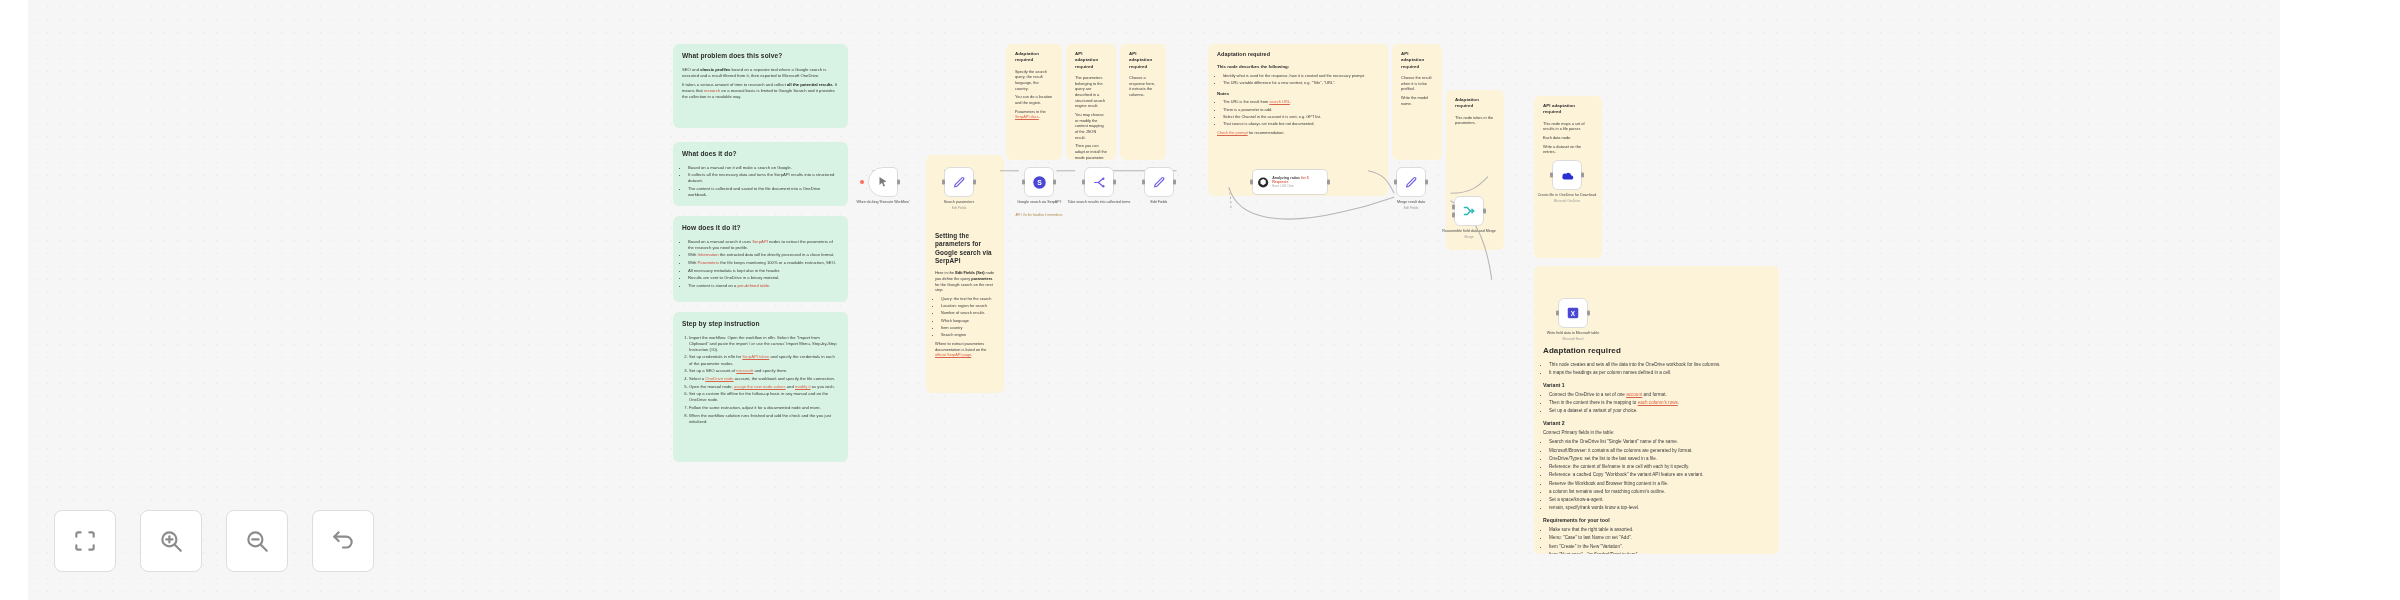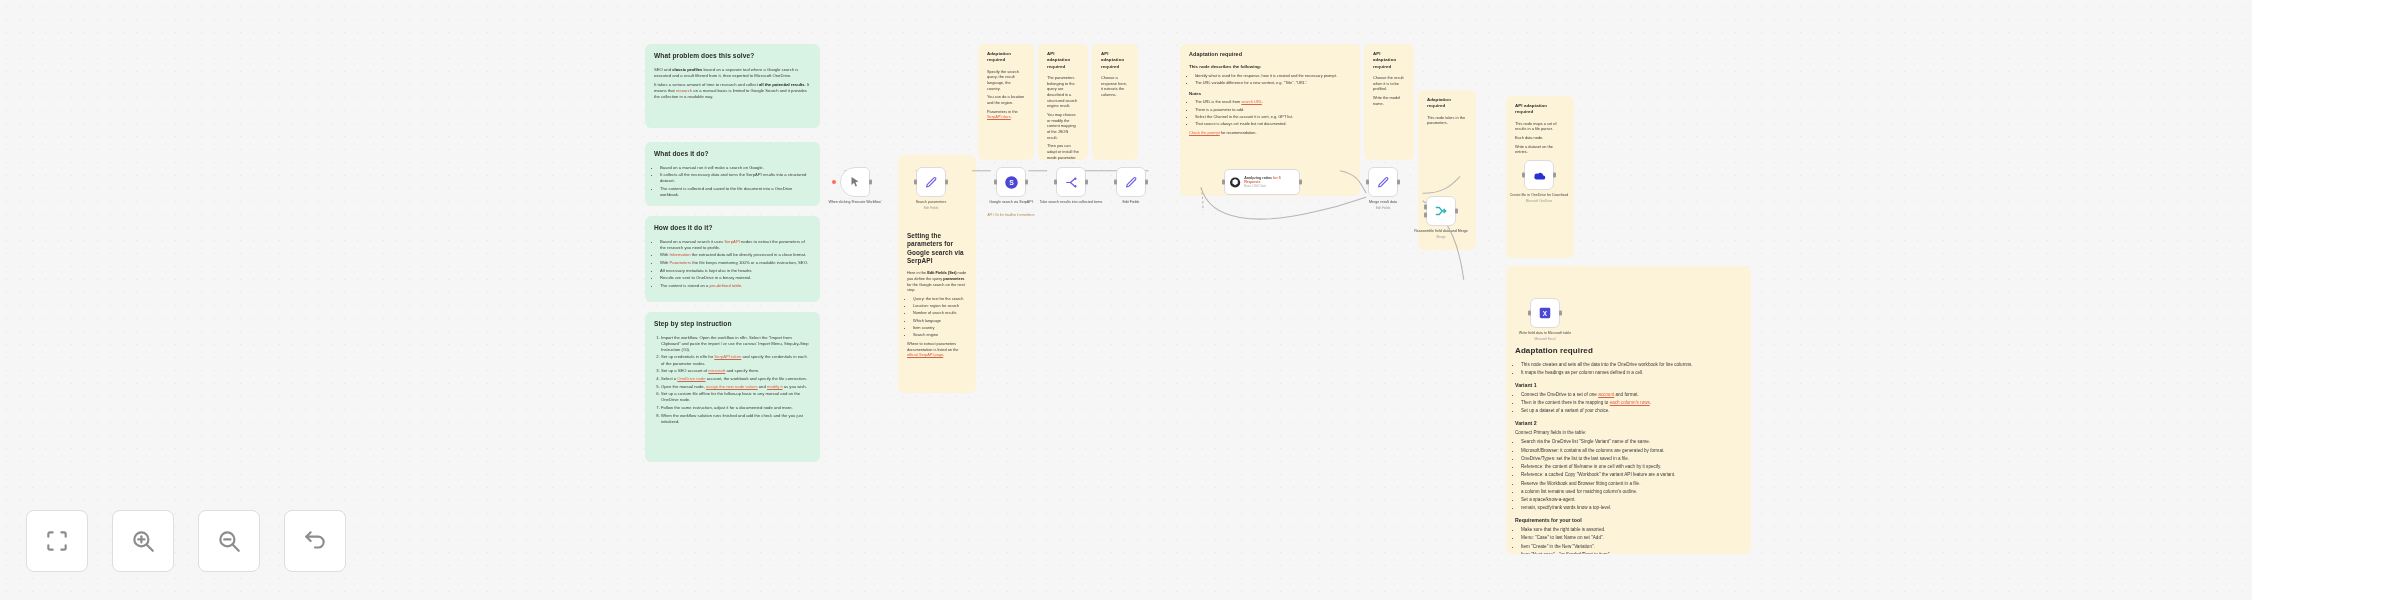--- a/index.html
+++ b/index.html
@@ -7,20 +7,21 @@
     width: 2400px; height: 600px;
     overflow: hidden;
     font-family: "Liberation Sans", sans-serif;
   }
   #canvas {
     position: relative;
     width: 2252px; height: 600px;
     background-color: #f6f6f6;
     background-image: radial-gradient(circle, #e4e4e4 0.9px, transparent 1px);
     background-size: 13px 13px;
+    margin-left: 28px;
   }
 
   
   .note {
     position: absolute;
     border-radius: 6px;
     overflow: hidden;
     padding: 7px 9px;
     line-height: 1.45;
   }

